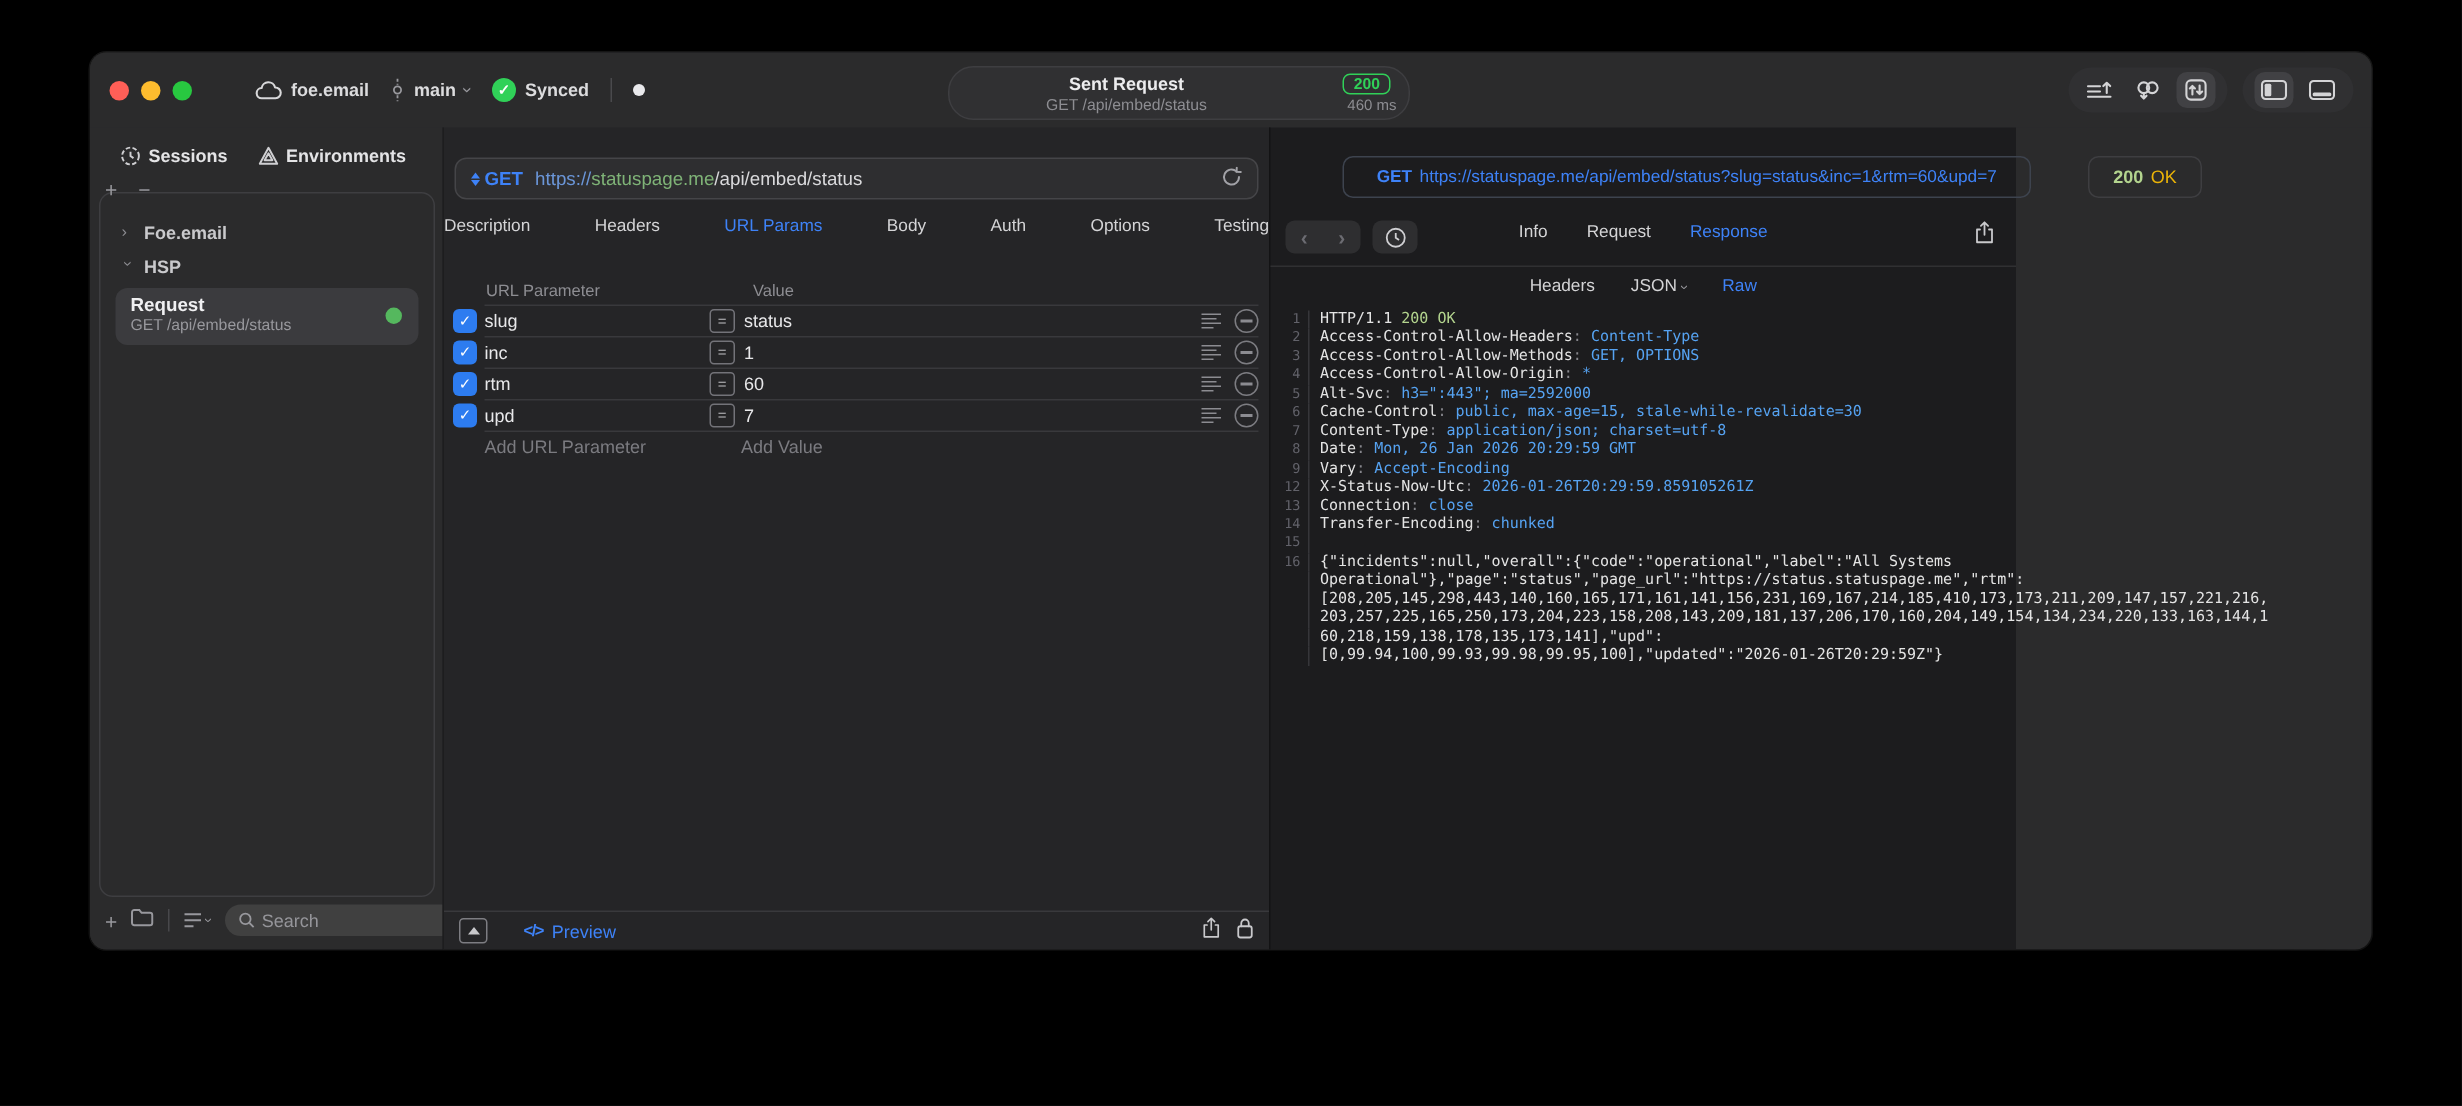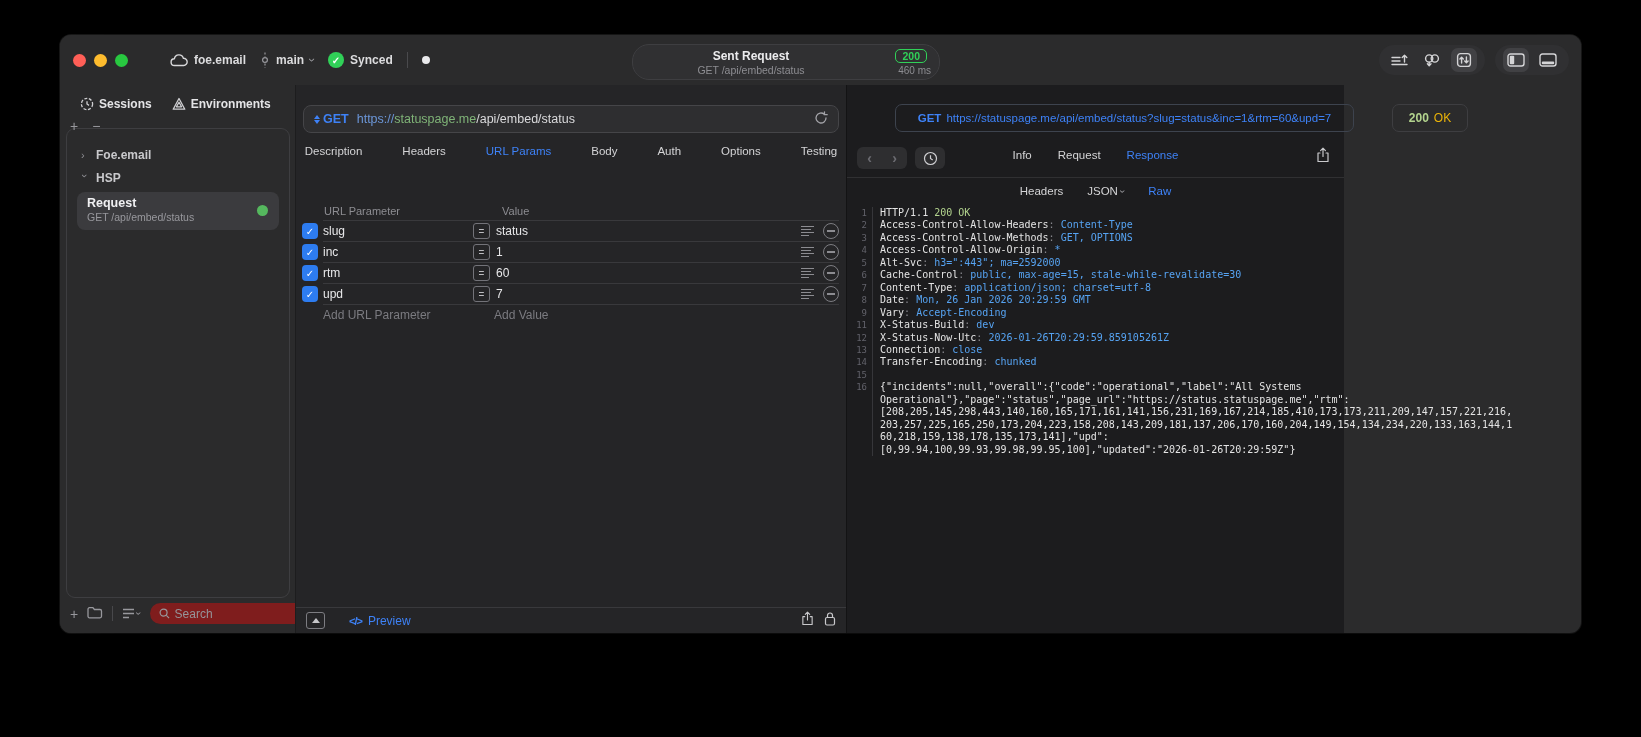--- a/index.html
+++ b/index.html
@@ -43,37 +43,37 @@
   .tree-row{height:23px;display:flex;align-items:center;gap:7px;color:#c9c9cc;font-size:12px;font-weight:600;padding-left:4px;}
   .tree-row .chev{font-size:11px;color:#8d8d92;width:8px;}
   .req-card{margin-top:3px;background:#3b3b3e;border-radius:8px;height:38px;position:relative;padding:4px 10px;box-sizing:border-box;}
   .req-title{color:#f0f0f2;font-size:12.5px;font-weight:700;}
   .req-sub{color:#98989d;font-size:10.5px;margin-top:1px;}
   .req-dot{position:absolute;right:11px;top:13px;width:11px;height:11px;border-radius:50%;background:var(--dotgreen);}
   .sb-bottom{position:absolute;left:10px;bottom:9px;display:flex;align-items:center;gap:9px;color:#98989d;}
   .sb-bottom svg{stroke:#98989d;fill:none;stroke-width:1.3;}
   .sb-glyph{font-size:14px;}
   .sb-div{width:1px;height:15px;background:#48484b;}
-  .search-pill{width:137px;height:21px;border-radius:11px;background:#7f1d1d;display:flex;align-items:center;gap:5px;padding:0 9px;color:#95959a;font-size:12px;}
+  .search-pill{width:137px;height:21px;border-radius:11px;background:#404040;display:flex;align-items:center;gap:5px;padding:0 9px;color:#95959a;font-size:12px;}
   
   .url-bar{position:absolute;left:7px;top:20px;width:536px;height:28px;background:#2e2e30;border:1px solid #454548;border-radius:8px;box-sizing:border-box;display:flex;align-items:center;padding:0 10px;font-size:12.5px;}
   .m-updown{display:flex;flex-direction:column;gap:1px;margin-right:3px;}
   .m-updown i{display:block;width:0;height:0;border-left:3.5px solid transparent;border-right:3.5px solid transparent;}
   .m-updown i.u{border-bottom:4px solid var(--accent);}
   .m-updown i.d{border-top:4px solid var(--accent);}
   .m-get{color:var(--accent);font-weight:700;margin-right:8px;}
   .u-scheme{color:#6b96d8;}
   .u-host{color:#7fb377;}
   .u-path{color:#dadadc;}
   .refresh{margin-left:auto;}
   .refresh svg{stroke:#a2a2a7;fill:none;stroke-width:1.3;stroke-linecap:round;}
-  .tabsrow{position:absolute;left:0;top:60px;width:100%;display:flex;justify-content:center;gap:40px;font-size:11.5px;color:#d4d4d6;}
+  .tabsrow{position:absolute;left:0;top:60px;width:100%;display:flex;justify-content:space-between;gap:40px;font-size:11.5px;color:#d4d4d6;}
   .tab{cursor:default;}
   .tab.active{color:var(--accent);}
-  .params{position:absolute;left:0;top:100px;width:100%;margin-top:17px;}
+  .params{position:absolute;left:0;top:100px;width:100%;}
   .phead{display:flex;height:18px;color:#8d8d92;font-size:11px;align-items:center;}
   .phead .h1{margin-left:28px;width:150px;}
   .phead .h2{margin-left:28px;}
   .prow{display:flex;height:21px;align-items:stretch;}
   .pcheck{width:16px;height:16px;border-radius:4px;background:var(--checkbox);color:#fff;font-size:10px;display:flex;align-items:center;justify-content:center;margin:3px 0 0 6px;flex:none;}
   .pcheck.ghost{background:transparent;}
   .pinner{flex:1;margin-left:5px;margin-right:7px;border-top:1px solid #39393c;display:flex;align-items:center;font-size:12px;color:#e8e8ea;}
   .pname{width:150px;flex:none;}
   .peq{width:15px;height:14px;border:1px solid #737379;border-radius:3px;color:#bcbcc0;font-size:10px;display:flex;align-items:center;justify-content:center;margin-right:6px;flex:none;}
   .pname.placeholder,.pval.placeholder{color:#7b7b80;}
@@ -444,21 +444,20 @@
       <div class="code">
           <div class="cl"><span class="cln">1</span><span class="clc"><span class="cp">HTTP/1.1 </span><span class="cg">200 OK</span></span></div>
           <div class="cl"><span class="cln">2</span><span class="clc"><span class="cp">Access-Control-Allow-Headers</span><span class="cd">: </span><span class="cv">Content-Type</span></span></div>
           <div class="cl"><span class="cln">3</span><span class="clc"><span class="cp">Access-Control-Allow-Methods</span><span class="cd">: </span><span class="cv">GET, OPTIONS</span></span></div>
           <div class="cl"><span class="cln">4</span><span class="clc"><span class="cp">Access-Control-Allow-Origin</span><span class="cd">: </span><span class="cv">*</span></span></div>
           <div class="cl"><span class="cln">5</span><span class="clc"><span class="cp">Alt-Svc</span><span class="cd">: </span><span class="cv">h3=":443"; ma=2592000</span></span></div>
           <div class="cl"><span class="cln">6</span><span class="clc"><span class="cp">Cache-Control</span><span class="cd">: </span><span class="cv">public, max-age=15, stale-while-revalidate=30</span></span></div>
           <div class="cl"><span class="cln">7</span><span class="clc"><span class="cp">Content-Type</span><span class="cd">: </span><span class="cv">application/json; charset=utf-8</span></span></div>
           <div class="cl"><span class="cln">8</span><span class="clc"><span class="cp">Date</span><span class="cd">: </span><span class="cv">Mon, 26 Jan 2026 20:29:59 GMT</span></span></div>
           <div class="cl"><span class="cln">9</span><span class="clc"><span class="cp">Vary</span><span class="cd">: </span><span class="cv">Accept-Encoding</span></span></div>
-          <div class="cl"><span class="cln">11</span><span class="clc"><span class="cp">X-Status-Build</span><span class="cd">: </span><span class="cv">dev</span></span></div>
           <div class="cl"><span class="cln">12</span><span class="clc"><span class="cp">X-Status-Now-Utc</span><span class="cd">: </span><span class="cv">2026-01-26T20:29:59.859105261Z</span></span></div>
           <div class="cl"><span class="cln">13</span><span class="clc"><span class="cp">Connection</span><span class="cd">: </span><span class="cv">close</span></span></div>
           <div class="cl"><span class="cln">14</span><span class="clc"><span class="cp">Transfer-Encoding</span><span class="cd">: </span><span class="cv">chunked</span></span></div>
           <div class="cl"><span class="cln">15</span><span class="clc"></span></div>
           <div class="cl"><span class="cln">16</span><span class="clc"><span class="cp">{"incidents":null,"overall":{"code":"operational","label":"All Systems</span></span></div>
           <div class="cl"><span class="cln"></span><span class="clc"><span class="cp">Operational"},"page":"status","page_url":"https://status.statuspage.me","rtm":</span></span></div>
           <div class="cl"><span class="cln"></span><span class="clc"><span class="cp">[208,205,145,298,443,140,160,165,171,161,141,156,231,169,167,214,185,410,173,173,211,209,147,157,221,216,</span></span></div>
           <div class="cl"><span class="cln"></span><span class="clc"><span class="cp">203,257,225,165,250,173,204,223,158,208,143,209,181,137,206,170,160,204,149,154,134,234,220,133,163,144,1</span></span></div>
           <div class="cl"><span class="cln"></span><span class="clc"><span class="cp">60,218,159,138,178,135,173,141],"upd":</span></span></div>
           <div class="cl"><span class="cln"></span><span class="clc"><span class="cp">[0,99.94,100,99.93,99.98,99.95,100],"updated":"2026-01-26T20:29:59Z"}</span></span></div>

